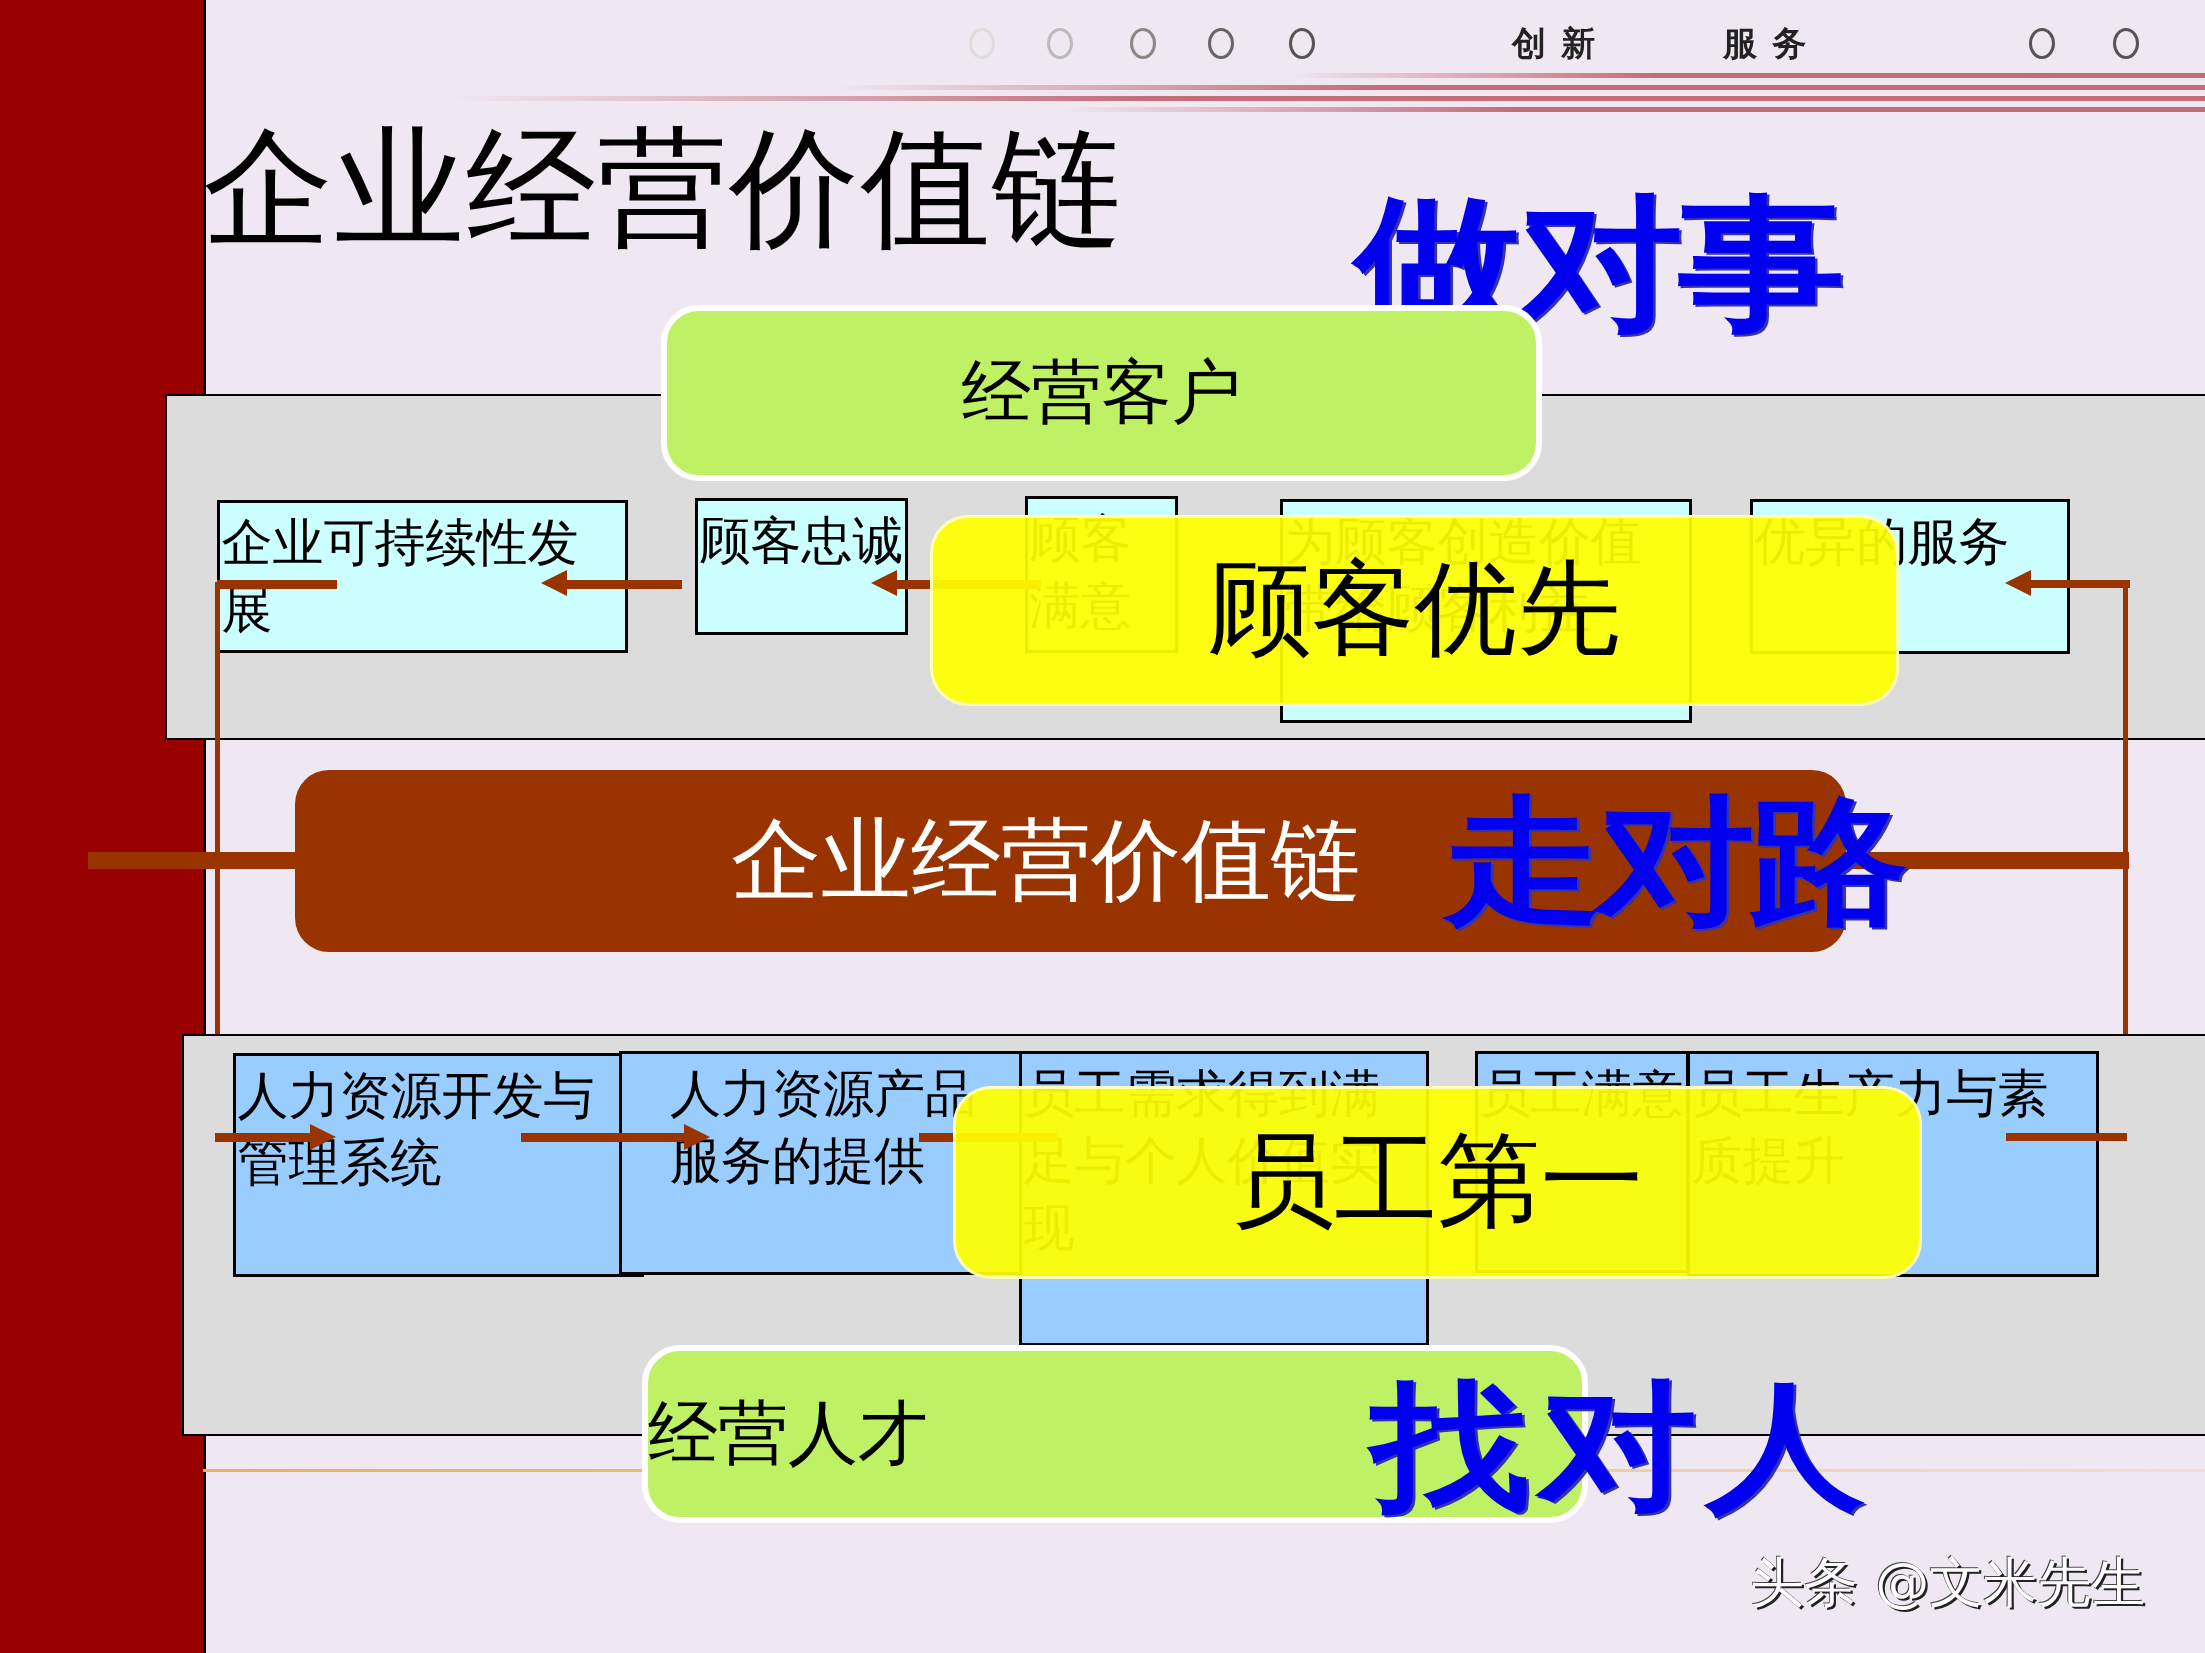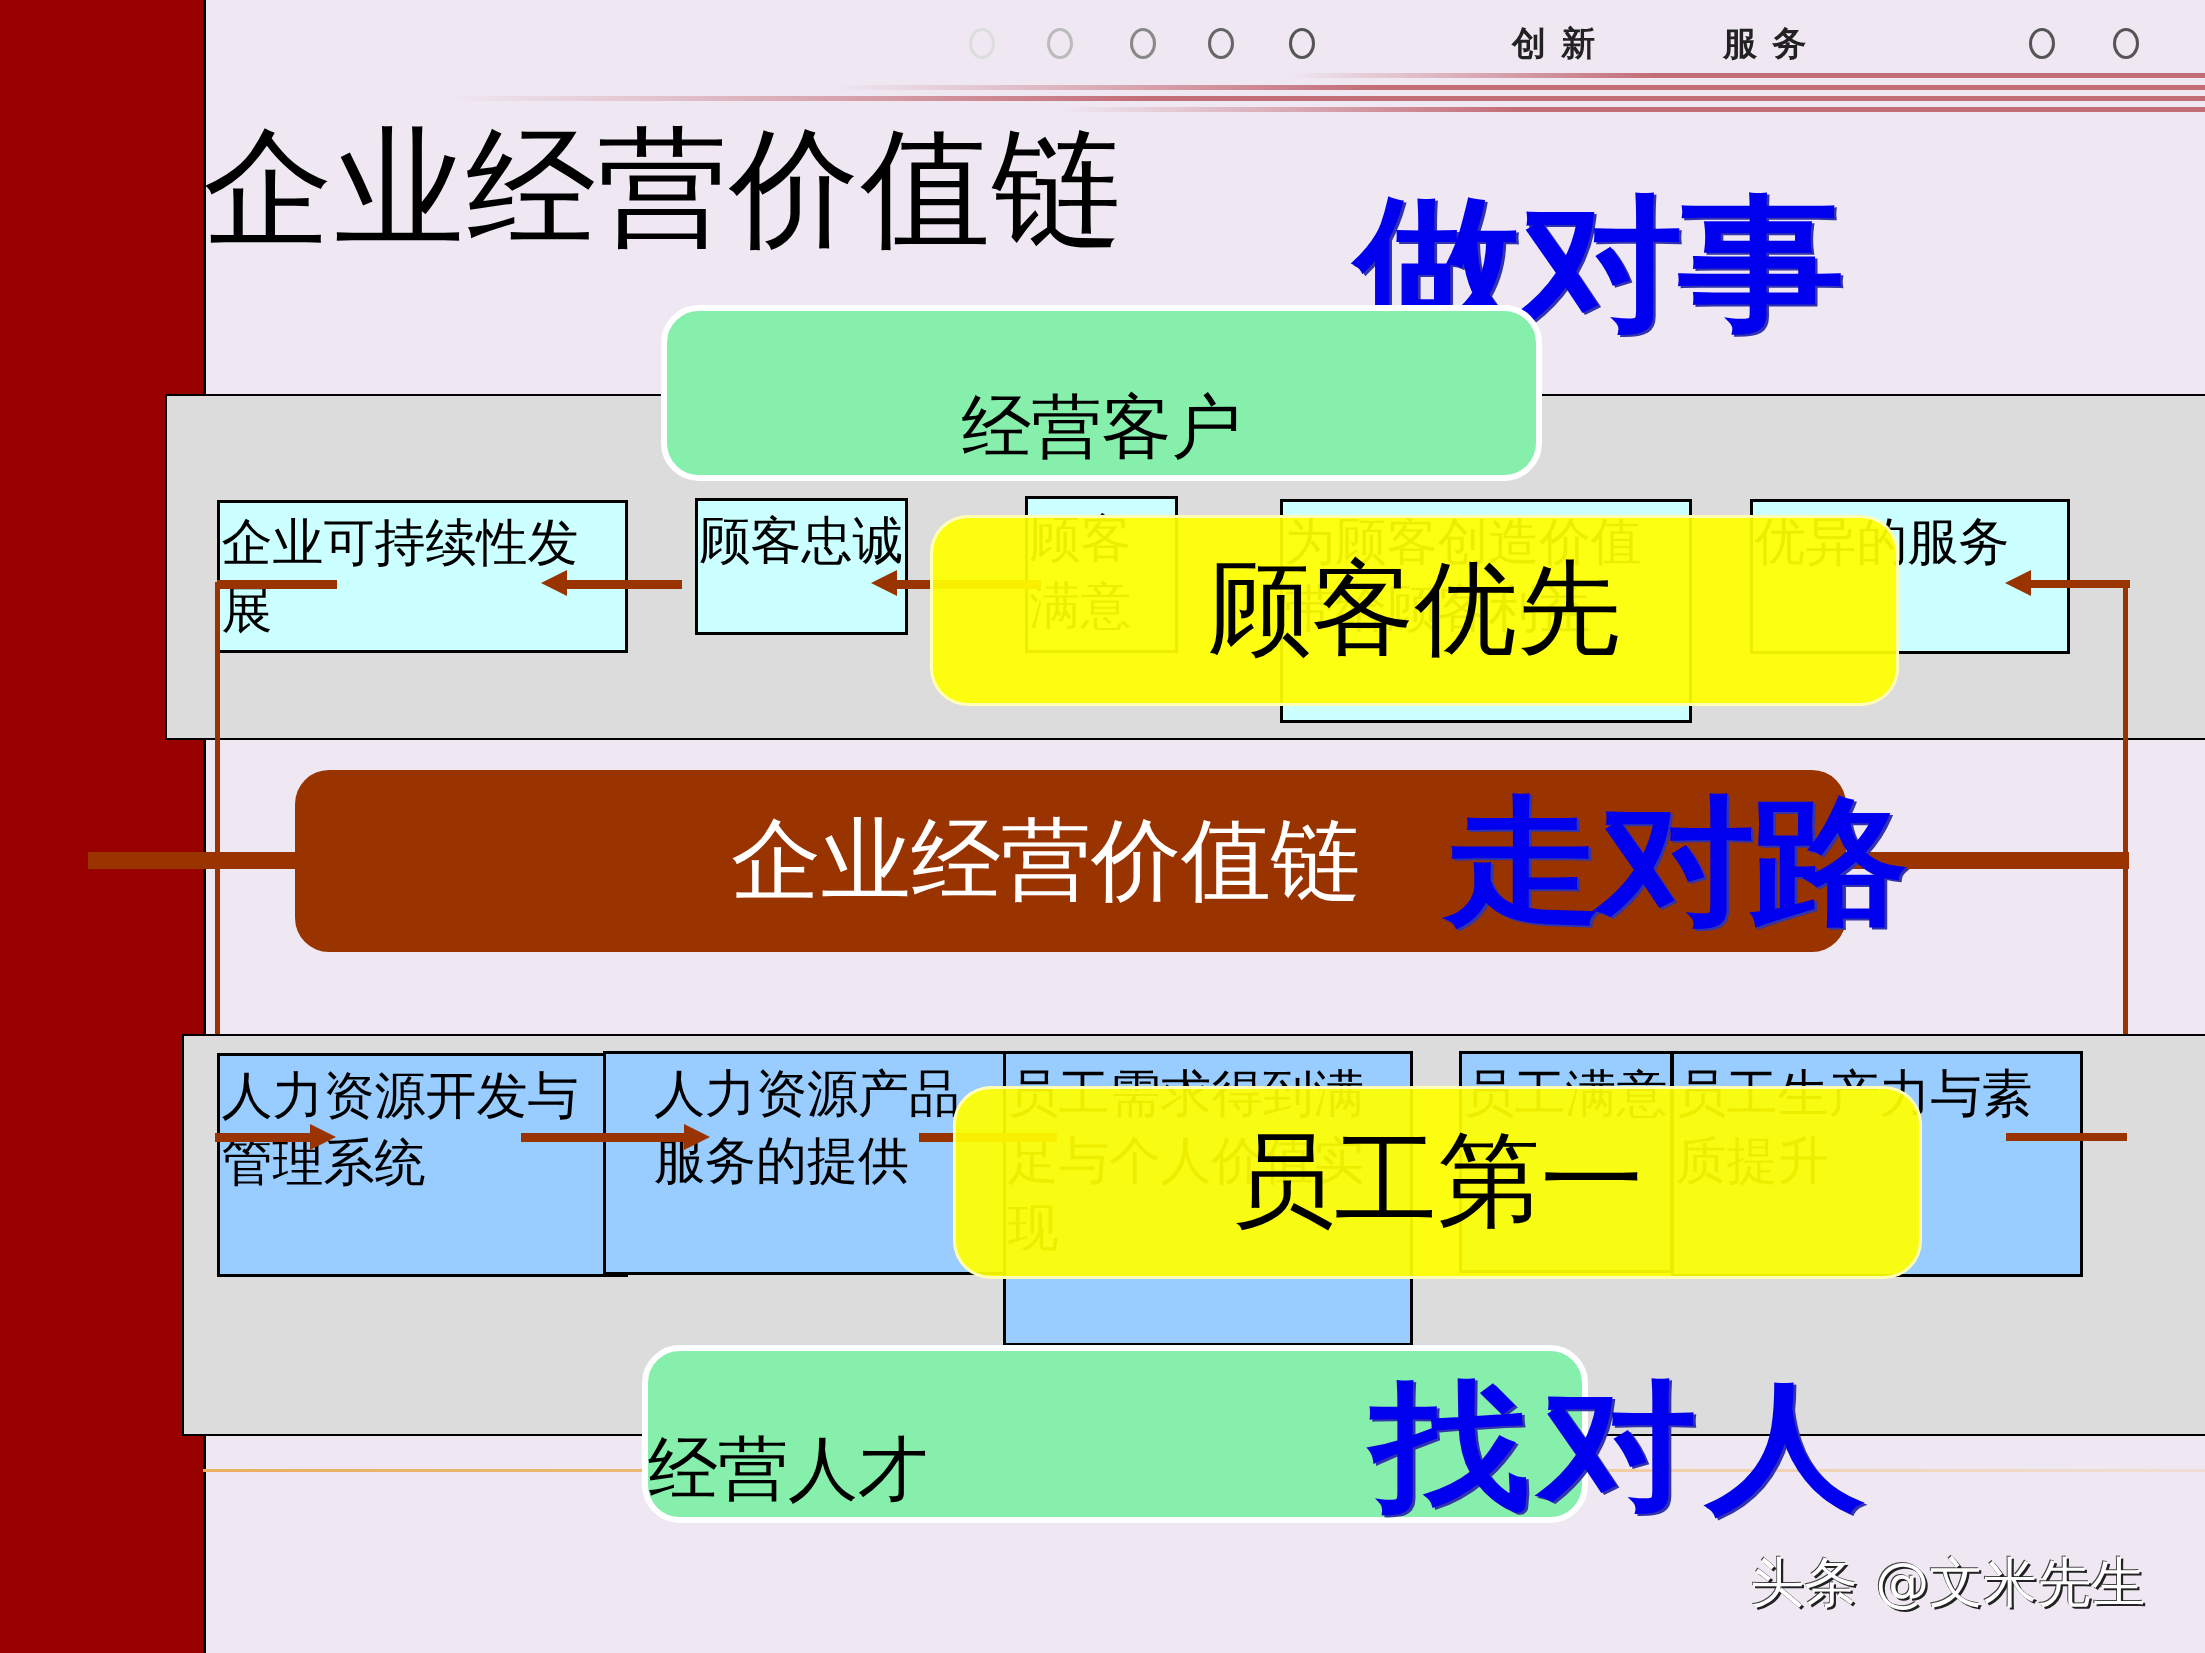--- a/index.html
+++ b/index.html
@@ -12,24 +12,24 @@
   .redbar { left:0; top:0; width:203px; height:1654px; background:#990000; border-right:3.1px solid #000; }
   .swoosh { left:322px; top:73px; width:1884px; height:46px; }
   .swoosh div { position:absolute; height:4.6px; right:0; background:linear-gradient(90deg, rgba(200,100,110,0) 0%, rgba(190,95,105,0.9) 40%, rgba(190,95,105,0.9) 100%); }
   .dots { top:27.6px; }
   .dot { position:absolute; width:26px; height:31px; border:3.8px solid #555; border-radius:50%; box-sizing:border-box; }
   .header-text { top:21.4px; font-size:34px; font-weight:bold; color:#222; letter-spacing:15.3px; }
   .title { left:203px; top:123px; font-size:130px; line-height:1; color:#000; letter-spacing:1.5px; white-space:nowrap; }
   .slogan { font-family:"DejaVu Sans","Liberation Sans",sans-serif; font-weight:bold; color:#0000ee; line-height:1; white-space:nowrap; letter-spacing:-4.6px; transform:scaleX(1.15); transform-origin:left top; text-shadow:2.3px 2.3px 0 #3333aa; }
   .panel { background:#dcdcdc; border:2.3px solid #000; box-sizing:border-box; }
   .cbox { background:#ccffff; border:3.1px solid #000; box-sizing:border-box; font-size:51px; line-height:67px; padding:6.1px 1.5px; color:#000; overflow:hidden; }
-  .bbox { background:#99ccff; border:3.1px solid #000; box-sizing:border-box; font-size:51px; line-height:67px; padding:6.1px 1.5px; color:#000; overflow:hidden; white-space:nowrap; }
+  .bbox { background:#99ccff; border:3.1px solid #000; box-sizing:border-box; font-size:51px; line-height:67px; padding:6.1px 1.5px; color:#000; overflow:hidden; white-space:nowrap;margin-left:16px; }
   .bbox.wrap { white-space:normal; }
   .pill { border-radius:38px; box-sizing:border-box; display:flex; align-items:center; justify-content:center; color:#000; }
-  .pill.solid { background:#86efac; border:6.1px solid #fff;align-items:flex-end; }
+  .pill.solid { background:#bef264; border:6.1px solid #fff; }
   .pill.trans { background:rgba(255,255,0,0.93); border:3.1px solid rgba(255,255,200,0.9);text-align:center; }
   .brown { background:#993300; }
   .line { background:#993300; }
   .arrow-l, .arrow-r { position:absolute; width:0; height:0; border-top:13.8px solid transparent; border-bottom:13.8px solid transparent; }
   .arrow-l { border-right:26px solid #993300; }
   .arrow-r { border-left:26px solid #993300; }
   .watermark { font-family:"DejaVu Sans","Liberation Sans",sans-serif; font-size:54px; color:#fff; text-shadow:2.3px 2.3px 0 #222, -0.8px -0.8px 0 #444; white-space:nowrap; }
   .goldline { left:203px; top:1469px; width:2002px; height:3.1px; background:linear-gradient(90deg,#e8b060,#f0c890 60%, rgba(240,200,150,0.3)); }
 </style>
 </head>

